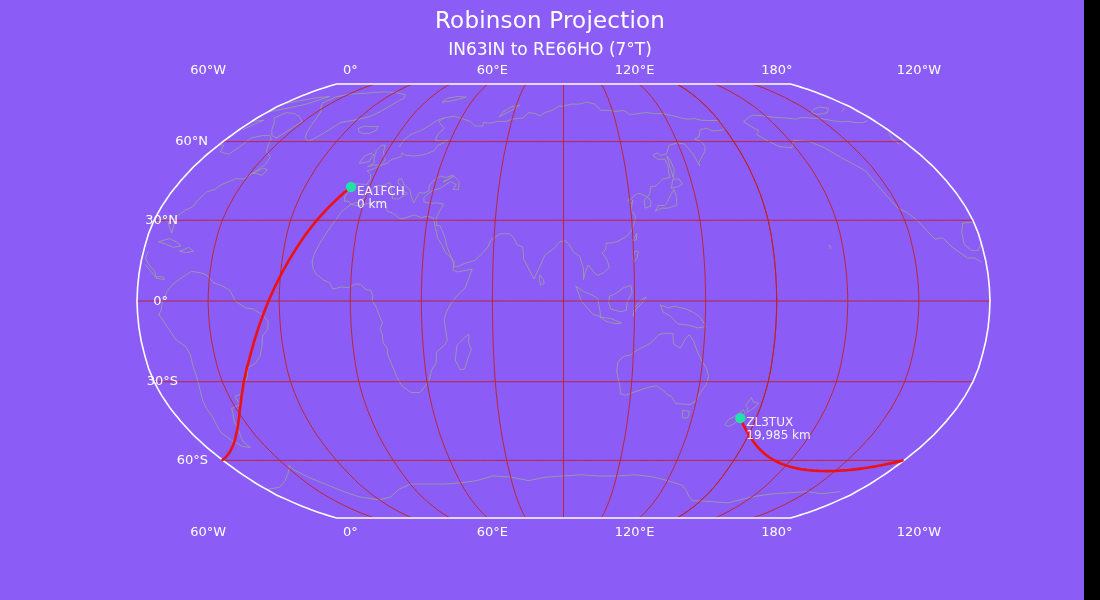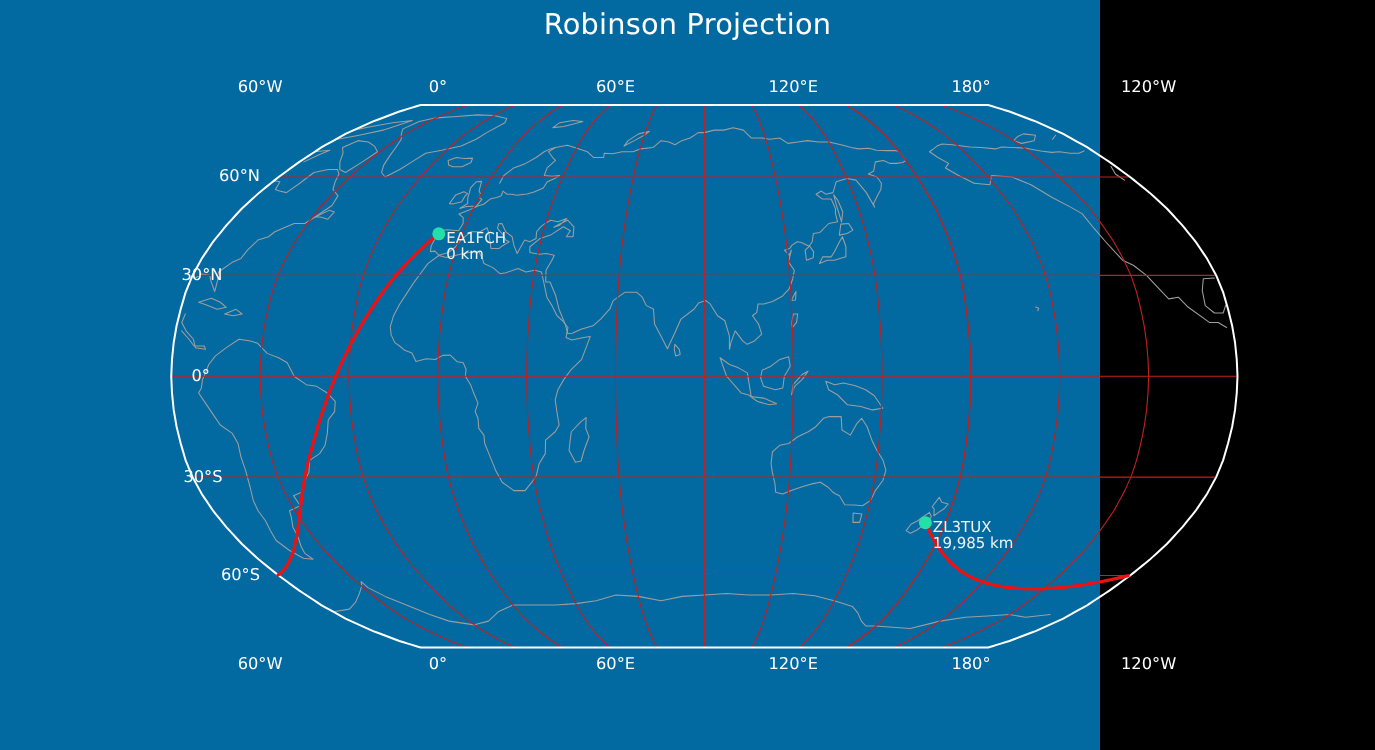--- a/index.html
+++ b/index.html
@@ -9,23 +9,23 @@
   }
   body {
     width: 1100px;
     height: 600px;
     overflow: hidden;
     font-family: "DejaVu Sans", "Liberation Sans", sans-serif;
     position: relative;
   }
   #stage {
     position: relative;
-    width: 880px;
+    width: 1084px;
     height: 600px;
-    background: #0369a1;
+    background: #8b5cf6;
   }
   .title {
     position: absolute;
     left: 0;
     top: 6px;
     width: 1100px;
     text-align: center;
     color: #ffffff;
     font-size: 23px;
     font-weight: 400;
@@ -71,20 +71,21 @@
     text-anchor: start;
     dominant-baseline: middle;
   }
 </style>
 </head>
 <body>
 
 <div id="stage">
 
   <div class="title">Robinson Projection</div>
+  <div class="subtitle">IN63IN to RE66HO (7°T)</div>
 
   <svg id="mapsvg" width="1100" height="600" viewBox="0 0 1100 600">
     <g id="g-coast">
         <path d="M312.19 261.45 L312.94 267.90 L315.85 274.09 L319.71 276.78 L323.75 280.28 L329.54 282.43 L332.76 289.16 L341.11 287.01 L348.18 287.55 L354.26 284.32 L360.18 284.05 L365.89 289.43 L370.61 290.24 L372.87 295.62 L372.29 301.00 L376.44 307.73 L378.94 314.45 L382.37 322.53 L380.10 329.25 L382.38 334.63 L383.02 342.71 L387.09 348.09 L387.79 354.82 L391.09 362.89 L396.55 376.34 L401.74 385.76 L411.05 392.49 L420.02 392.49 L425.50 385.76 L429.11 380.38 L431.29 370.96 L436.22 362.89 L436.46 352.13 L444.15 345.40 L447.32 340.02 L445.70 330.60 L444.16 319.84 L446.34 311.76 L450.98 303.69 L456.93 295.62 L465.31 287.55 L472.17 269.25 L466.96 270.06 L457.46 271.94 L452.83 270.06 L454.36 261.98 L450.00 256.60 L445.60 252.57 L441.55 244.49 L437.50 237.77 L435.26 227.00 L433.18 217.59 L427.76 216.24 L420.71 217.59 L414.45 214.89 L404.73 218.12 L400.02 218.93 L394.31 214.09 L387.19 210.86 L385.92 206.82 L383.09 201.46 L374.06 201.99 L363.19 204.68 L357.16 206.02 L351.04 204.41 L342.27 210.86 L337.31 217.59 L331.37 225.66 L326.04 233.73 L319.82 243.15 L314.86 252.57 L312.19 261.45" fill="none" stroke="#9e9e9e" stroke-width="0.85" stroke-linejoin="round" stroke-linecap="round"></path>
         <path d="M344.93 196.90 L348.07 190.75 L351.46 184.63 L358.03 183.83 L364.22 184.37 L367.01 184.37 L370.45 178.80 L370.56 174.07 L367.14 171.18 L374.72 168.29 L382.75 164.66 L386.90 163.38 L392.08 159.26 L397.34 157.97 L400.98 156.69 L402.37 152.86 L405.59 155.40 L409.56 155.40 L413.18 156.17 L421.59 155.14 L427.22 153.61 L434.63 150.36 L437.86 145.35 L443.75 142.84 L447.69 140.38 L441.69 141.11 L435.45 140.38 L437.67 134.34 L444.44 128.35 L442.20 126.04 L438.80 121.42 L444.31 117.96 L453.94 116.22 L459.64 117.96 L463.32 119.11 L469.98 121.42 L474.96 126.04 L482.93 126.04 L483.38 122.58 L490.19 123.04 L497.69 121.42 L506.35 121.42 L512.13 119.11 L522.64 117.96 L528.87 112.52 L535.29 113.61 L539.96 115.79 L545.36 112.52 L552.11 110.35 L558.75 106.09 L563.50 106.09 L571.29 104.11 L579.08 104.11 L586.50 102.12 L594.66 104.11 L600.93 110.35 L609.07 110.35 L615.92 111.44 L623.71 110.35 L630.32 114.70 L638.18 113.61 L645.94 112.52 L654.78 113.61 L663.08 113.61 L672.78 115.79 L680.99 117.96 L686.79 119.11 L695.06 118.65 L701.27 120.27 L710.05 120.50 L716.95 120.50 L719.37 121.42 L724.63 128.35 L722.23 129.99 L717.29 130.71 L711.86 130.71 L706.73 128.35 L700.31 129.50 L698.94 136.76 L694.67 139.17 L701.63 141.59 L705.12 146.60 L704.71 151.61 L702.54 155.40 L698.70 163.12 L699.73 165.69 L693.09 154.11 L684.75 144.10 L677.55 142.84 L669.00 145.35 L666.38 154.11 L660.83 155.40 L657.07 152.86 L652.88 155.40 L657.95 159.26 L664.99 159.26 L668.38 166.98 L668.37 170.92 L670.06 177.48 L662.99 178.80 L655.95 185.96 L650.72 186.76 L649.76 193.41 L647.05 197.43 L644.12 200.12 L645.18 208.17 L650.54 206.29 L650.94 201.46 L648.15 197.43 L641.09 193.95 L637.75 193.41 L633.70 196.09 L631.81 198.78 L627.55 200.12 L631.32 204.14 L633.07 200.12 L630.76 209.51 L635.44 216.24 L634.21 222.97 L631.33 231.04 L625.89 236.96 L617.97 241.26 L611.07 243.15 L606.43 243.15 L605.46 249.87 L602.02 252.57 L606.86 259.29 L609.37 267.37 L603.57 272.75 L597.71 275.44 L594.14 272.75 L588.17 264.67 L584.73 274.09 L583.57 279.47 L583.50 268.71 L579.88 256.60 L574.01 252.57 L568.14 243.15 L564.66 240.46 L558.86 242.34 L555.35 247.18 L544.79 255.26 L539.99 266.02 L533.98 278.94 L529.36 270.06 L523.65 259.29 L522.77 247.18 L517.04 244.49 L513.79 237.77 L509.32 233.73 L500.10 233.73 L490.53 240.46 L487.86 247.18 L480.49 255.26 L474.36 260.64 L464.87 263.33 L457.69 266.56 L454.15 266.83 L452.16 259.29 L447.14 247.18 L444.54 236.42 L440.00 225.66 L436.57 225.66 L436.81 216.24 L441.54 208.17 L443.42 204.14 L437.04 202.80 L431.37 203.34 L423.91 201.99 L423.88 197.43 L432.12 190.75 L440.40 188.09 L450.64 181.44 L456.30 184.63 L453.05 189.42 L458.47 189.42 L459.15 181.44 L454.12 176.17 L446.86 179.58 L443.11 181.71 L447.77 180.11 L453.42 174.86 L446.39 177.48 L440.45 176.17 L435.27 179.32 L432.53 181.44 L429.28 185.43 L428.86 190.75 L423.74 193.41 L419.77 192.08 L415.85 198.78 L413.74 202.80 L411.04 196.09 L409.74 189.42 L404.58 185.43 L401.57 178.80 L398.92 179.06 L398.00 182.77 L402.61 188.09 L404.53 192.08 L407.37 193.41 L400.80 197.43 L399.33 198.78 L392.71 198.78 L391.21 186.76 L389.65 182.24 L384.18 185.43 L376.66 185.43 L368.60 192.08 L364.52 197.43 L358.55 201.99 L351.14 204.14 L347.86 200.92 L344.35 201.46 L344.93 196.90" fill="none" stroke="#9e9e9e" stroke-width="0.85" stroke-linejoin="round" stroke-linecap="round"></path>
         <path d="M367.88 166.72 L373.27 165.18 L381.18 164.92 L385.51 159.52 L383.33 157.97 L384.48 155.14 L383.26 152.86 L383.86 150.36 L385.28 145.10 L381.28 145.35 L378.67 147.85 L376.44 150.36 L375.54 154.11 L374.18 158.23 L374.16 162.86 L367.88 166.72" fill="none" stroke="#9e9e9e" stroke-width="0.85" stroke-linejoin="round" stroke-linecap="round"></path>
         <path d="M359.54 162.86 L362.23 163.12 L369.37 161.32 L372.07 156.69 L374.11 154.88 L371.10 153.36 L364.56 155.91 L359.54 162.86" fill="none" stroke="#9e9e9e" stroke-width="0.85" stroke-linejoin="round" stroke-linecap="round"></path>
         <path d="M358.51 128.35 L365.16 126.04 L371.62 126.73 L378.04 126.50 L376.81 129.99 L369.57 133.37 L362.25 133.37 L358.92 131.92 L358.51 128.35" fill="none" stroke="#9e9e9e" stroke-width="0.85" stroke-linejoin="round" stroke-linecap="round"></path>
         <path d="M399.73 146.60 L403.07 140.38 L411.03 134.34 L420.57 130.71 L428.92 126.04 L435.34 121.42 L440.21 119.11 L444.31 117.96" fill="none" stroke="#9e9e9e" stroke-width="0.85" stroke-linejoin="round" stroke-linecap="round"></path>
         <path d="M455.22 360.20 L460.38 369.88 L464.88 368.81 L467.28 360.20 L471.28 349.43 L468.57 342.71 L468.92 334.10 L464.82 337.33 L457.02 345.40 L455.22 360.20" fill="none" stroke="#9e9e9e" stroke-width="0.85" stroke-linejoin="round" stroke-linecap="round"></path>

